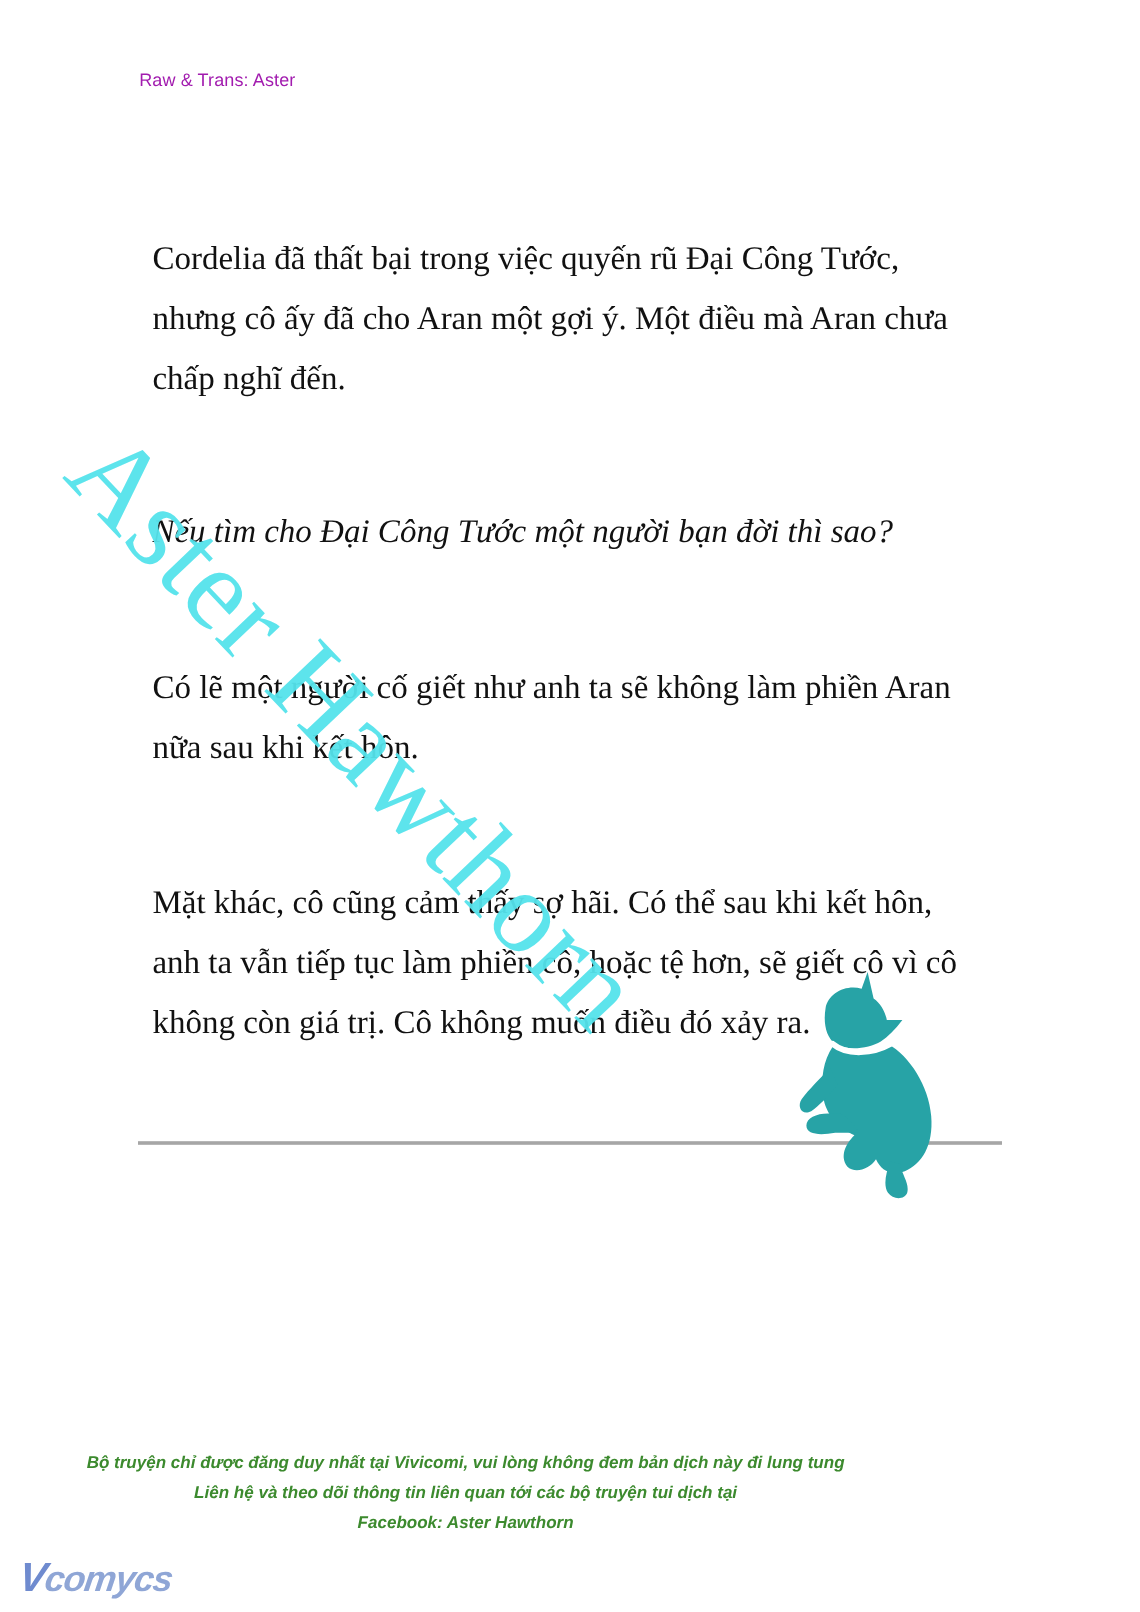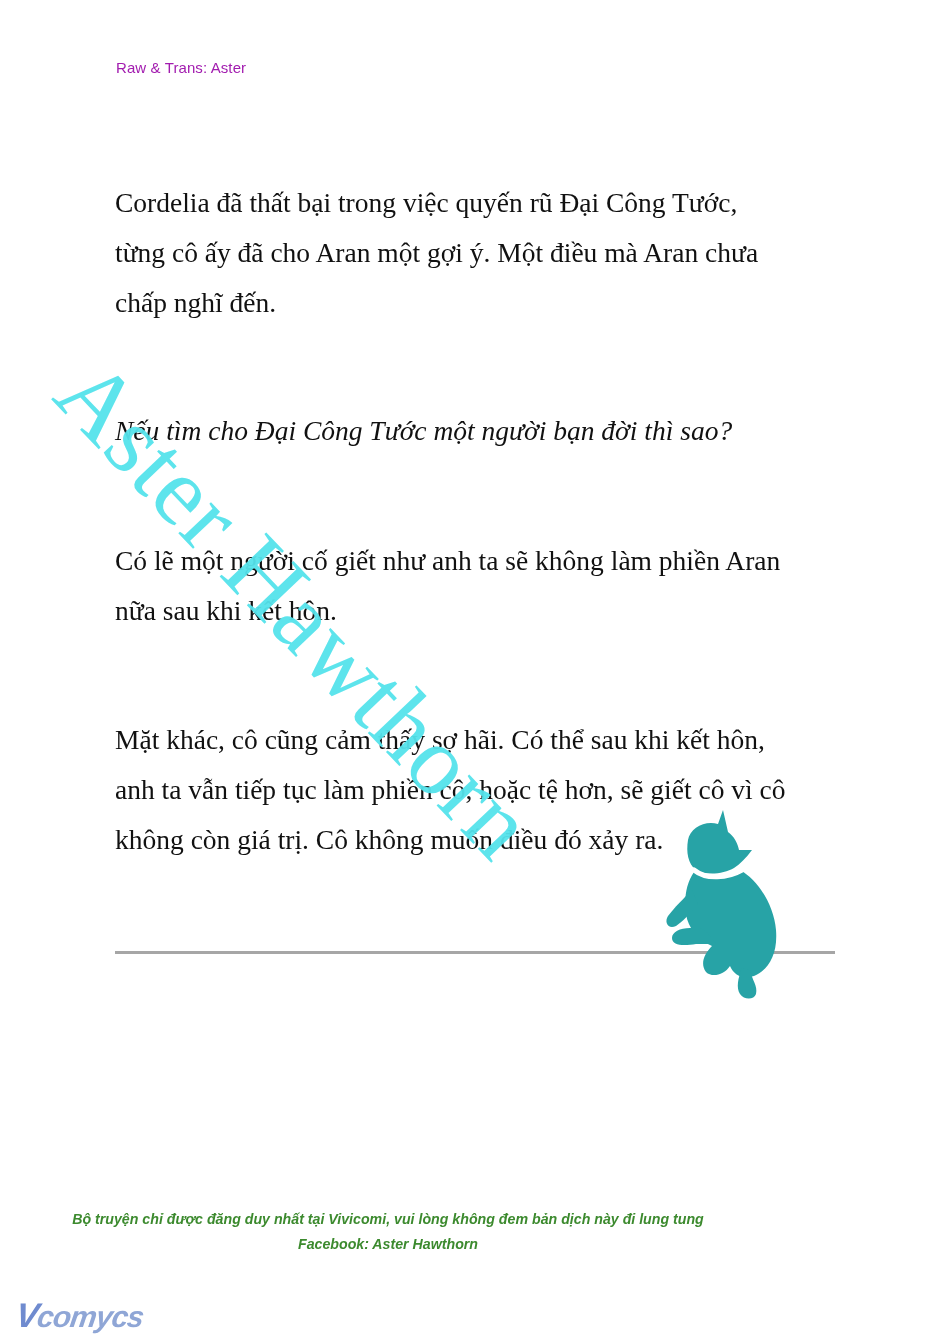--- a/index.html
+++ b/index.html
@@ -26,21 +26,21 @@
       position: absolute;
       left: 115px;
       top: 178px;
       width: 730px;
       font-family: "Liberation Serif", serif;
       font-size: 27.5px;
       color: #111;
       line-height: 50px;
     }
     .para {
-      margin: 0;
+      margin: 12px;
       white-space: nowrap;
     }
     .line { display: block; }
     .p1 { position: absolute; top: 0; }
     .p2 { position: absolute; top: 228px; font-style: italic; }
     .p3 { position: absolute; top: 358px; }
     .p4 { position: absolute; top: 537px; }
 
     .watermark {
       position: absolute;
@@ -109,21 +109,21 @@
     .logo .v { color: #6f8bcf; font-size: 34px; }
   </style>
 </head>
 <body>
 
 <div class="header-note">Raw &amp; Trans: Aster</div>
 
 <div class="content">
   <p class="para p1">
     <span class="line">Cordelia đã thất bại trong việc quyến rũ Đại Công Tước,</span>
-    <span class="line">từng cô ấy đã cho Aran một gợi ý. Một điều mà Aran chưa</span>
+    <span class="line">nhưng cô ấy đã cho Aran một gợi ý. Một điều mà Aran chưa</span>
     <span class="line">chấp nghĩ đến.</span>
   </p>
   <p class="para p2">
     <span class="line">Nếu tìm cho Đại Công Tước một người bạn đời thì sao?</span>
   </p>
   <p class="para p3">
     <span class="line">Có lẽ một người cố giết như anh ta sẽ không làm phiền Aran</span>
     <span class="line">nữa sau khi kết hôn.</span>
   </p>
   <p class="para p4">
@@ -149,18 +149,19 @@
     <path d="M40 118 C30 118 22 122 22 128 C22 136 34 136 46 134 L66 134 C62 128 56 120 50 118 Z"></path>
 
     <path d="M92 158 C88 168 86 178 90 184 C94 190 104 190 106 184 C108 176 102 170 100 160 Z"></path>
   </g>
 
   <path d="M44 60 C56 70 78 68 92 60" fill="none" stroke="#ffffff" stroke-width="5" stroke-linecap="round"></path>
 </svg>
 
 <div class="footer">
   <span class="footer-line">Bộ truyện chỉ được đăng duy nhất tại Vivicomi, vui lòng không đem bản dịch này đi lung tung</span>
+  <span class="footer-line">Liên hệ và theo dõi thông tin liên quan tới các bộ truyện tui dịch tại</span>
   <span class="footer-line">Facebook: Aster Hawthorn</span>
 </div>
 
 <div class="logo">
   <span class="v">V</span><span>comycs</span>
 </div>
 
 </body></html>

